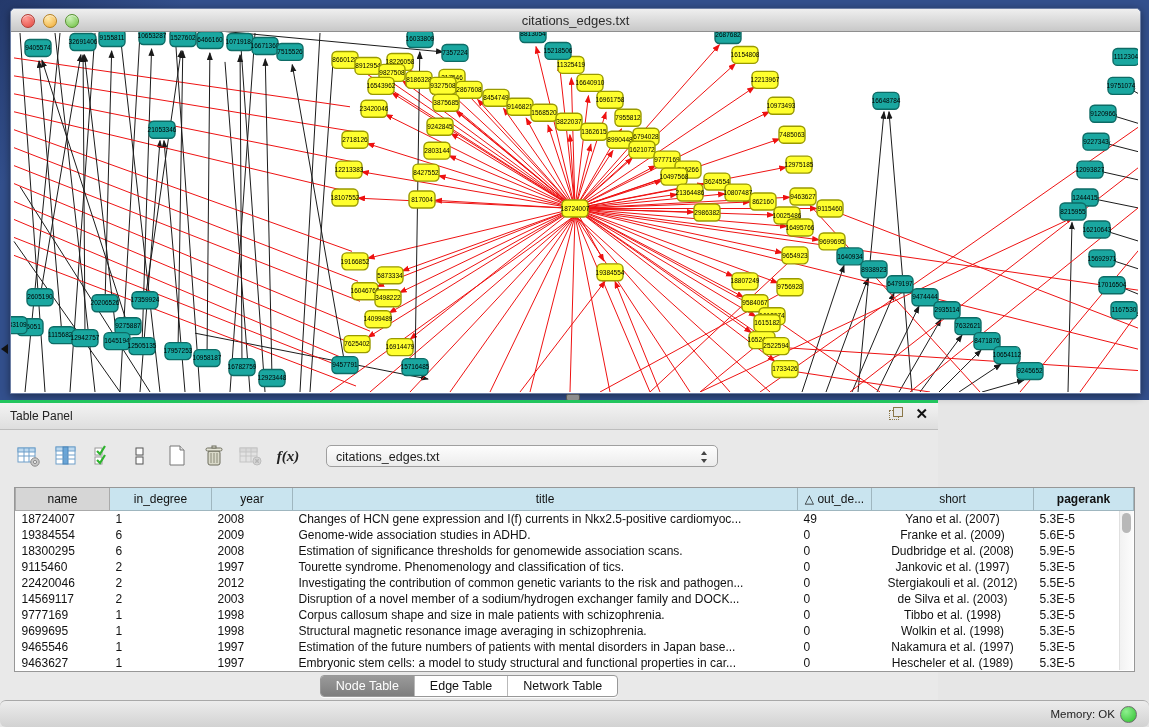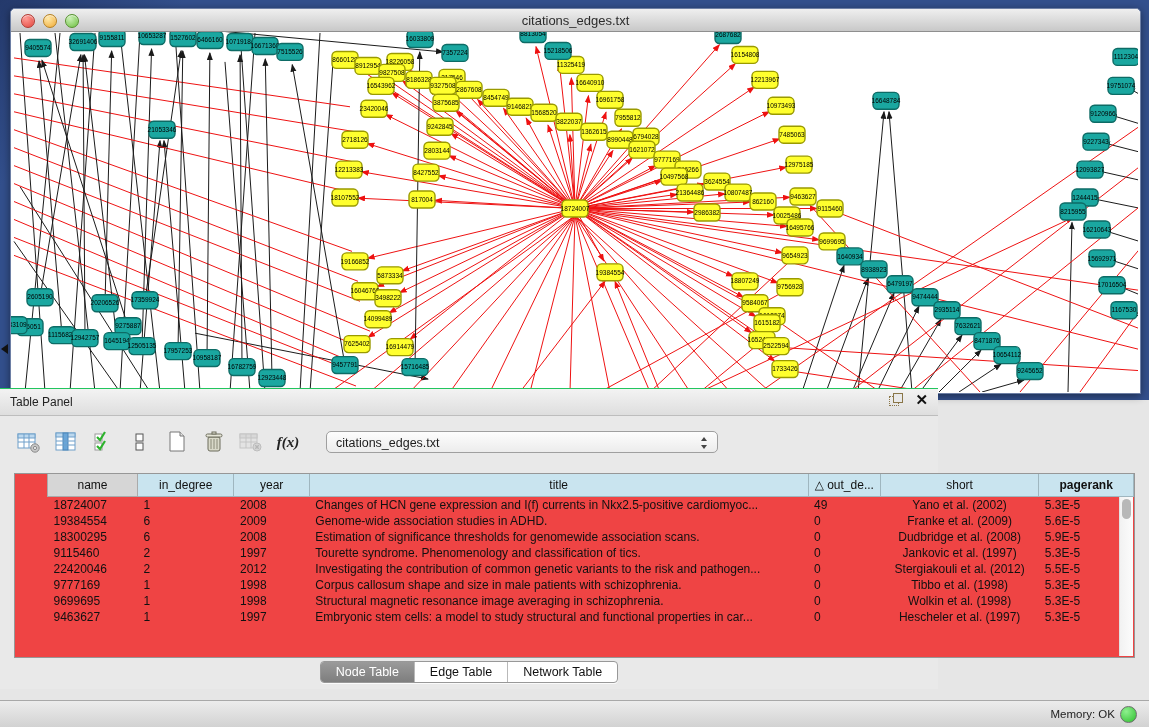--- a/index.html
+++ b/index.html
@@ -24,22 +24,22 @@
   .title-text{position:absolute;left:0;right:0;top:4px;text-align:center;
     font-size:13px;color:#2c2c2c;}
   .traffic{position:absolute;left:10px;top:5px;display:flex;gap:8px;}
   .light{width:12px;height:12px;border-radius:50%;box-shadow:inset 0 1px 1px rgba(255,255,255,.7);}
   .light.red{background:radial-gradient(circle at 35% 30%,#ff9a93,#e2463d);border:1px solid #b03a32;}
   .light.yellow{background:radial-gradient(circle at 35% 30%,#ffe9a8,#f0a934);border:1px solid #b58020;}
   .light.green{background:radial-gradient(circle at 35% 30%,#c9f0b4,#6cbf3f);border:1px solid #56922f;}
   .canvas{position:absolute;left:0;top:23px;width:1127px;height:360px;background:#fff;overflow:hidden;}
   .canvas svg{display:block;}
   
-  .table-panel{position:absolute;left:0;top:388px;width:938px;height:300px;
-    background:#e9e9e9;border-top:1px solid #22c55e;}
+  .table-panel{position:absolute;left:0;top:400px;width:938px;height:300px;
+    background:#e9e9e9;border-top:3px solid #22c55e;}
   .panel-header{height:26px;position:relative;background:linear-gradient(#f3f3f3,#dedede);
     border-bottom:1px solid #bdbdbd;}
   .panel-title{position:absolute;left:10px;top:6px;font-size:12px;color:#222;}
   .panel-header-icons{position:absolute;right:10px;top:4px;display:flex;gap:12px;align-items:center;}
   .float-icon{width:14px;height:14px;position:relative;}
   .float-icon .sq1{position:absolute;left:0;top:3px;width:8px;height:8px;border:1px dotted #8a7648;}
   .float-icon .sq2{position:absolute;left:4px;top:0;width:8px;height:8px;border:1px solid #8a7648;background:#e9e9e9;}
   .close-icon{font-size:15px;font-weight:bold;color:#111;line-height:14px;}
   
   .toolbar{position:absolute;left:16px;top:40px;display:flex;align-items:center;gap:11px;}
@@ -49,41 +49,41 @@
   .dropdown{margin-left:14px;width:392px;height:22px;border:1px solid #9f9f9f;border-radius:5px;
     background:linear-gradient(#fdfdfd,#ececec);position:relative;font-size:12.5px;color:#1c1c1c;
     line-height:22px;padding-left:9px;box-sizing:border-box;}
   .dd-arrows{position:absolute;right:9px;top:4px;width:8px;height:14px;}
   .dd-arrows .up{position:absolute;top:1px;left:1px;width:0;height:0;
     border-left:3.5px solid transparent;border-right:3.5px solid transparent;border-bottom:4px solid #444;}
   .dd-arrows .dn{position:absolute;bottom:1px;left:1px;width:0;height:0;
     border-left:3.5px solid transparent;border-right:3.5px solid transparent;border-top:4px solid #444;}
   
   .tablebox{position:absolute;left:14px;top:84px;width:1121px;height:185px;
-    background:#ef4444;border:1px solid #979797;box-sizing:border-box;overflow:hidden;padding-left:32px;}
+    background:#ffffff;border:1px solid #979797;box-sizing:border-box;overflow:hidden;}
   table.data{border-collapse:collapse;table-layout:fixed;font-size:12px;color:#111;}
   table.data th{background:#c9e4ef;border:1px solid #9fb6bf;border-top:none;font-weight:normal;
     height:22px;padding:0;text-align:center;overflow:hidden;white-space:nowrap;}
   table.data th.gray{background:#d6d6d6;border-color:#aaa;}
   table.data td{height:16px;padding:0 0 0 6px;border:none;overflow:hidden;white-space:nowrap;
     text-overflow:clip;}
   table.data td.center{text-align:center;padding:0;}
   .vscroll{position:absolute;right:1px;top:23px;bottom:1px;width:13px;
     background:linear-gradient(to right,#f2f2f2,#fcfcfc);border-left:1px solid #e0e0e0;}
   .vthumb{position:absolute;left:2px;top:2px;width:9px;height:20px;border-radius:5px;background:#b8b8b8;}
   
   .tabbar{position:absolute;left:0;right:0;top:272px;display:flex;justify-content:center;}
   .tabgroup{display:flex;border:1px solid #989898;border-radius:4px;overflow:hidden;
     background:#fff;height:20px;box-shadow:0 1px 0 rgba(255,255,255,.8);}
   .tab{padding:0 15px;line-height:20px;font-size:12.5px;color:#111;border-right:1px solid #b9b9b9;}
   .tab:last-child{border-right:none;}
   .tab.active{background:linear-gradient(#9a9a9a,#7e7e7e);color:#fff;}
   
   .statusbar{position:absolute;left:0;top:700px;width:1149px;height:27px;
-    background:linear-gradient(#ececec,#d2d2d2);border-top:1px solid #a8a8a8;box-sizing:border-box;}
+    background:linear-gradient(#ececec,#d2d2d2);border-top:1px solid #a8a8a8;box-sizing:border-box;border-radius:6px;}
   .memory{position:absolute;right:34px;top:7px;font-size:11.5px;color:#222;}
   .mem-dot{position:absolute;right:12px;top:5px;width:15px;height:15px;border-radius:50%;
     background:radial-gradient(circle at 35% 30%,#8ef08e,#2fbf2f);border:1px solid #6d6d6d;}
 </style>
 </head>
 <body>
 
 <div class="desktop">
   <div class="window">
     <div class="titlebar">
@@ -843,21 +843,21 @@
             <th style="width: 94px; font-weight: bold;">pagerank</th>
           </tr>
         </thead>
       <tbody id="table-body">
           <tr>
             <td style="width: 88px;">18724007</td>
             <td style="width: 96px;">1</td>
             <td style="width: 75px;">2008</td>
             <td style="width: 499px;">Changes of HCN gene expression and I(f) currents in Nkx2.5-positive cardiomyoc...</td>
             <td style="width: 68px;">49</td>
-            <td class="center" style="width: 161px;">Yano et al. (2002)</td>
+            <td class="center" style="width: 161px;">Yano et al. (2007)</td>
             <td style="width: 94px;">5.3E-5</td>
           </tr>
           <tr>
             <td style="width: 88px;">19384554</td>
             <td style="width: 96px;">6</td>
             <td style="width: 75px;">2009</td>
             <td style="width: 499px;">Genome-wide association studies in ADHD.</td>
             <td style="width: 68px;">0</td>
             <td class="center" style="width: 161px;">Franke et al. (2009)</td>
             <td style="width: 94px;">5.6E-5</td>
@@ -883,44 +883,62 @@
           <tr>
             <td style="width: 88px;">22420046</td>
             <td style="width: 96px;">2</td>
             <td style="width: 75px;">2012</td>
             <td style="width: 499px;">Investigating the contribution of common genetic variants to the risk and pathogen...</td>
             <td style="width: 68px;">0</td>
             <td class="center" style="width: 161px;">Stergiakouli et al. (2012)</td>
             <td style="width: 94px;">5.5E-5</td>
           </tr>
           <tr>
+            <td style="width: 88px;">14569117</td>
+            <td style="width: 96px;">2</td>
+            <td style="width: 75px;">2003</td>
+            <td style="width: 499px;">Disruption of a novel member of a sodium/hydrogen exchanger family and DOCK...</td>
+            <td style="width: 68px;">0</td>
+            <td class="center" style="width: 161px;">de Silva et al. (2003)</td>
+            <td style="width: 94px;">5.3E-5</td>
+          </tr>
+          <tr>
             <td style="width: 88px;">9777169</td>
             <td style="width: 96px;">1</td>
             <td style="width: 75px;">1998</td>
             <td style="width: 499px;">Corpus callosum shape and size in male patients with schizophrenia.</td>
             <td style="width: 68px;">0</td>
             <td class="center" style="width: 161px;">Tibbo et al. (1998)</td>
             <td style="width: 94px;">5.3E-5</td>
           </tr>
           <tr>
             <td style="width: 88px;">9699695</td>
             <td style="width: 96px;">1</td>
             <td style="width: 75px;">1998</td>
             <td style="width: 499px;">Structural magnetic resonance image averaging in schizophrenia.</td>
             <td style="width: 68px;">0</td>
             <td class="center" style="width: 161px;">Wolkin et al. (1998)</td>
             <td style="width: 94px;">5.3E-5</td>
           </tr>
           <tr>
+            <td style="width: 88px;">9465546</td>
+            <td style="width: 96px;">1</td>
+            <td style="width: 75px;">1997</td>
+            <td style="width: 499px;">Estimation of the future numbers of patients with mental disorders in Japan base...</td>
+            <td style="width: 68px;">0</td>
+            <td class="center" style="width: 161px;">Nakamura et al. (1997)</td>
+            <td style="width: 94px;">5.3E-5</td>
+          </tr>
+          <tr>
             <td style="width: 88px;">9463627</td>
             <td style="width: 96px;">1</td>
             <td style="width: 75px;">1997</td>
             <td style="width: 499px;">Embryonic stem cells: a model to study structural and functional properties in car...</td>
             <td style="width: 68px;">0</td>
-            <td class="center" style="width: 161px;">Hescheler et al. (1997)</td>
+            <td class="center" style="width: 161px;">Hescheler et al. (1989)</td>
             <td style="width: 94px;">5.3E-5</td>
           </tr>
         </tbody>
     </table>
     <div class="vscroll">
       <div class="vthumb"></div>
     </div>
   </div>
 
   <div class="tabbar">

